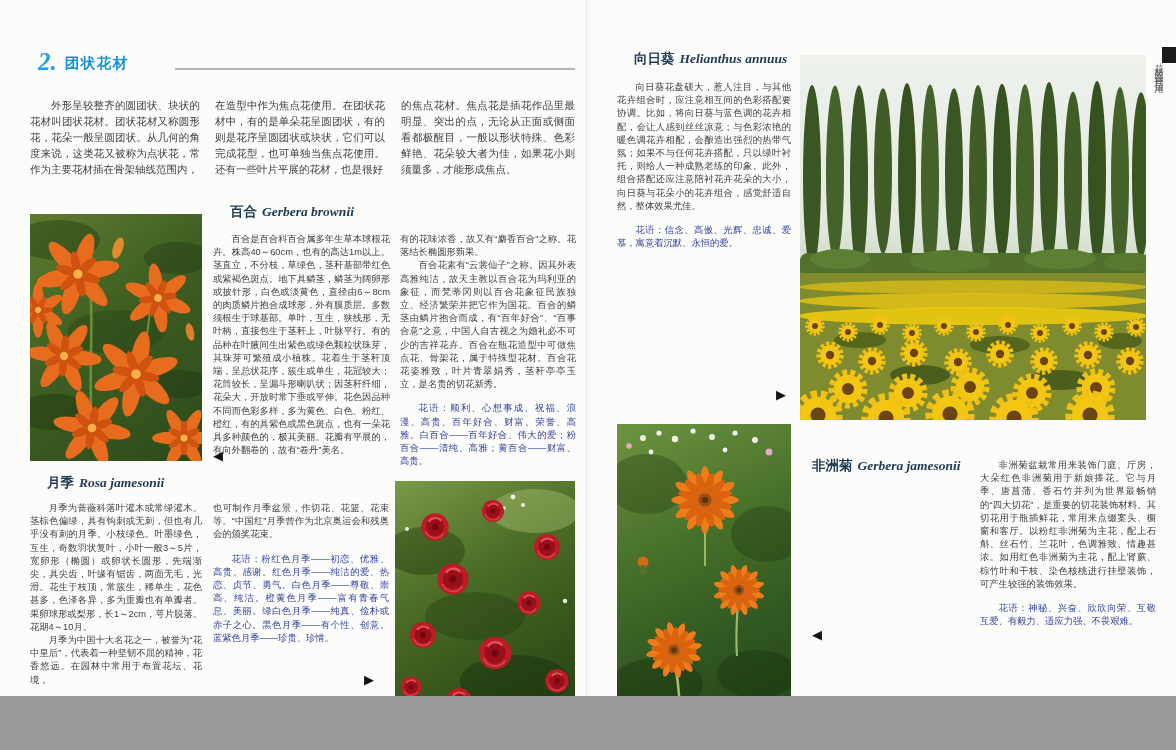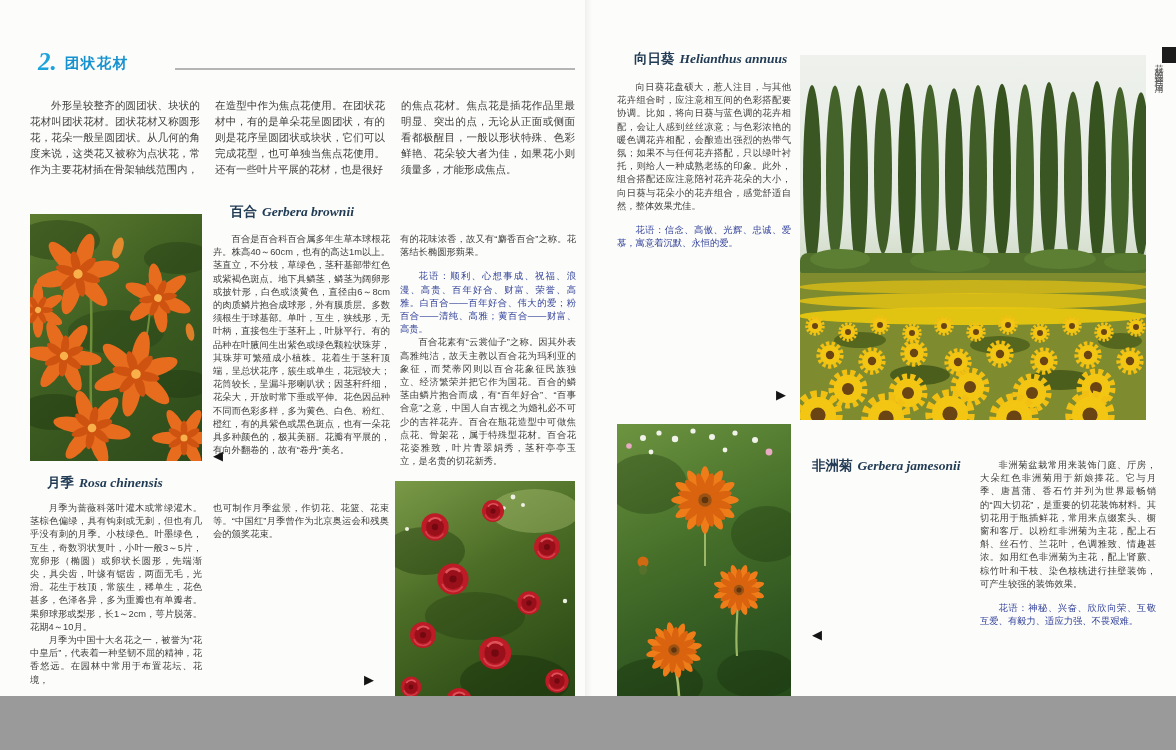--- a/index.html
+++ b/index.html
@@ -107,34 +107,35 @@
   </div>
 
   <h3 class="sec-title" style="left:213px;top:203px;">
     <span class="cn">百合</span><i class="lat">Gerbera brownii</i>
   </h3>
   <div class="col body clip" style="left:213px;top:233px;height:225px;">
     <p class="ind">百合是百合科百合属多年生草本球根花卉。株高40～60cm，也有的高达1m以上。茎直立，不分枝，草绿色，茎秆基部带红色或紫褐色斑点。地下具鳞茎，鳞茎为阔卵形或披针形，白色或淡黄色，直径由6～8cm的肉质鳞片抱合成球形，外有膜质层。多数须根生于球基部。单叶，互生，狭线形，无叶柄，直接包生于茎秆上，叶脉平行。有的品种在叶腋间生出紫色或绿色颗粒状珠芽，其珠芽可繁殖成小植株。花着生于茎秆顶端，呈总状花序，簇生或单生，花冠较大；花筒较长，呈漏斗形喇叭状；因茎秆纤细，花朵大，开放时常下垂或平伸。花色因品种不同而色彩多样，多为黄色、白色、粉红、橙红，有的具紫色或黑色斑点，也有一朵花具多种颜色的，极其美丽。花瓣有平展的，有向外翻卷的，故有“卷丹”美名。</p>
   </div>
   <div class="col body" style="left:400px;top:233px;width:176px;">
     <p>有的花味浓香，故又有“麝香百合”之称。花落结长椭圆形蒴果。</p>
+    <p class="ind">百合花素有“云裳仙子”之称。因其外表高雅纯洁，故天主教以百合花为玛利亚的象征，而梵蒂冈则以百合花象征民族独立、经济繁荣并把它作为国花。百合的鳞茎由鳞片抱合而成，有“百年好合”、“百事合意”之意，中国人自古视之为婚礼必不可少的吉祥花卉。百合在瓶花造型中可做焦点花、骨架花，属于特殊型花材。百合花花姿雅致，叶片青翠娟秀，茎秆亭亭玉立，是名贵的切花新秀。</p>
     <p class="ind gap huayu">花语：顺利、心想事成、祝福、浪漫、高贵、百年好合、财富、荣誉、高雅。白百合——百年好合、伟大的爱；粉百合——清纯、高雅；黄百合——财富、高贵。</p>
-    <p class="ind">百合花素有“云裳仙子”之称。因其外表高雅纯洁，故天主教以百合花为玛利亚的象征，而梵蒂冈则以百合花象征民族独立、经济繁荣并把它作为国花。百合的鳞茎由鳞片抱合而成，有“百年好合”、“百事合意”之意，中国人自古视之为婚礼必不可少的吉祥花卉。百合在瓶花造型中可做焦点花、骨架花，属于特殊型花材。百合花花姿雅致，叶片青翠娟秀，茎秆亭亭玉立，是名贵的切花新秀。</p>
   </div>
   <span class="arr" style="left:213px;top:449px;">◀</span>
 
   <h3 class="sec-title" style="left:30px;top:474px;">
-    <span class="cn">月季</span><i class="lat">Rosa chinensis</i>
+    <span class="cn">月季</span><i class="lat">Rosa jamesonii</i>
   </h3>
   <div class="col body" style="left:30px;top:502px;width:172px;">
     <p class="ind">月季为蔷薇科落叶灌木或常绿灌木。茎棕色偏绿，具有钩刺或无刺，但也有几乎没有刺的月季。小枝绿色。叶墨绿色，互生，奇数羽状复叶，小叶一般3～5片，宽卵形（椭圆）或卵状长圆形，先端渐尖，具尖齿，叶缘有锯齿，两面无毛，光滑。花生于枝顶，常簇生，稀单生，花色甚多，色泽各异，多为重瓣也有单瓣者。果卵球形或梨形，长1～2cm，萼片脱落。花期4～10月。</p>
     <p class="ind">月季为中国十大名花之一，被誉为“花中皇后”，代表着一种坚韧不屈的精神，花香悠远。在园林中常用于布置花坛、花境，</p>
   </div>
   <div class="col body" style="left:213px;top:502px;width:176px;">
     <p>也可制作月季盆景，作切花、花篮、花束等。“中国红”月季曾作为北京奥运会和残奥会的颁奖花束。</p>
+    <p class="ind gap huayu">花语：粉红色月季——初恋、优雅、高贵、感谢。红色月季——纯洁的爱、热恋、贞节、勇气。白色月季——尊敬、崇高、纯洁。橙黄色月季——富有青春气息、美丽。绿白色月季——纯真、俭朴或赤子之心。黑色月季——有个性、创意。蓝紫色月季——珍贵、珍惜。</p>
   </div>
   <span class="arr" style="left:364px;top:673px;">▶</span>
 
   <div class="photo ph-rose">
     <svg width="180" height="231" viewBox="0 0 180 231">
       <defs>
         <g id="rs">
           <circle r="13" fill="#bd1b26"></circle>
             <circle r="8.5" fill="#99101b"></circle>
           <path d="M-6,-5 A7.5,7.5 0 0 1 6,-6" stroke="#e0525a" stroke-width="2" fill="none"></path>

